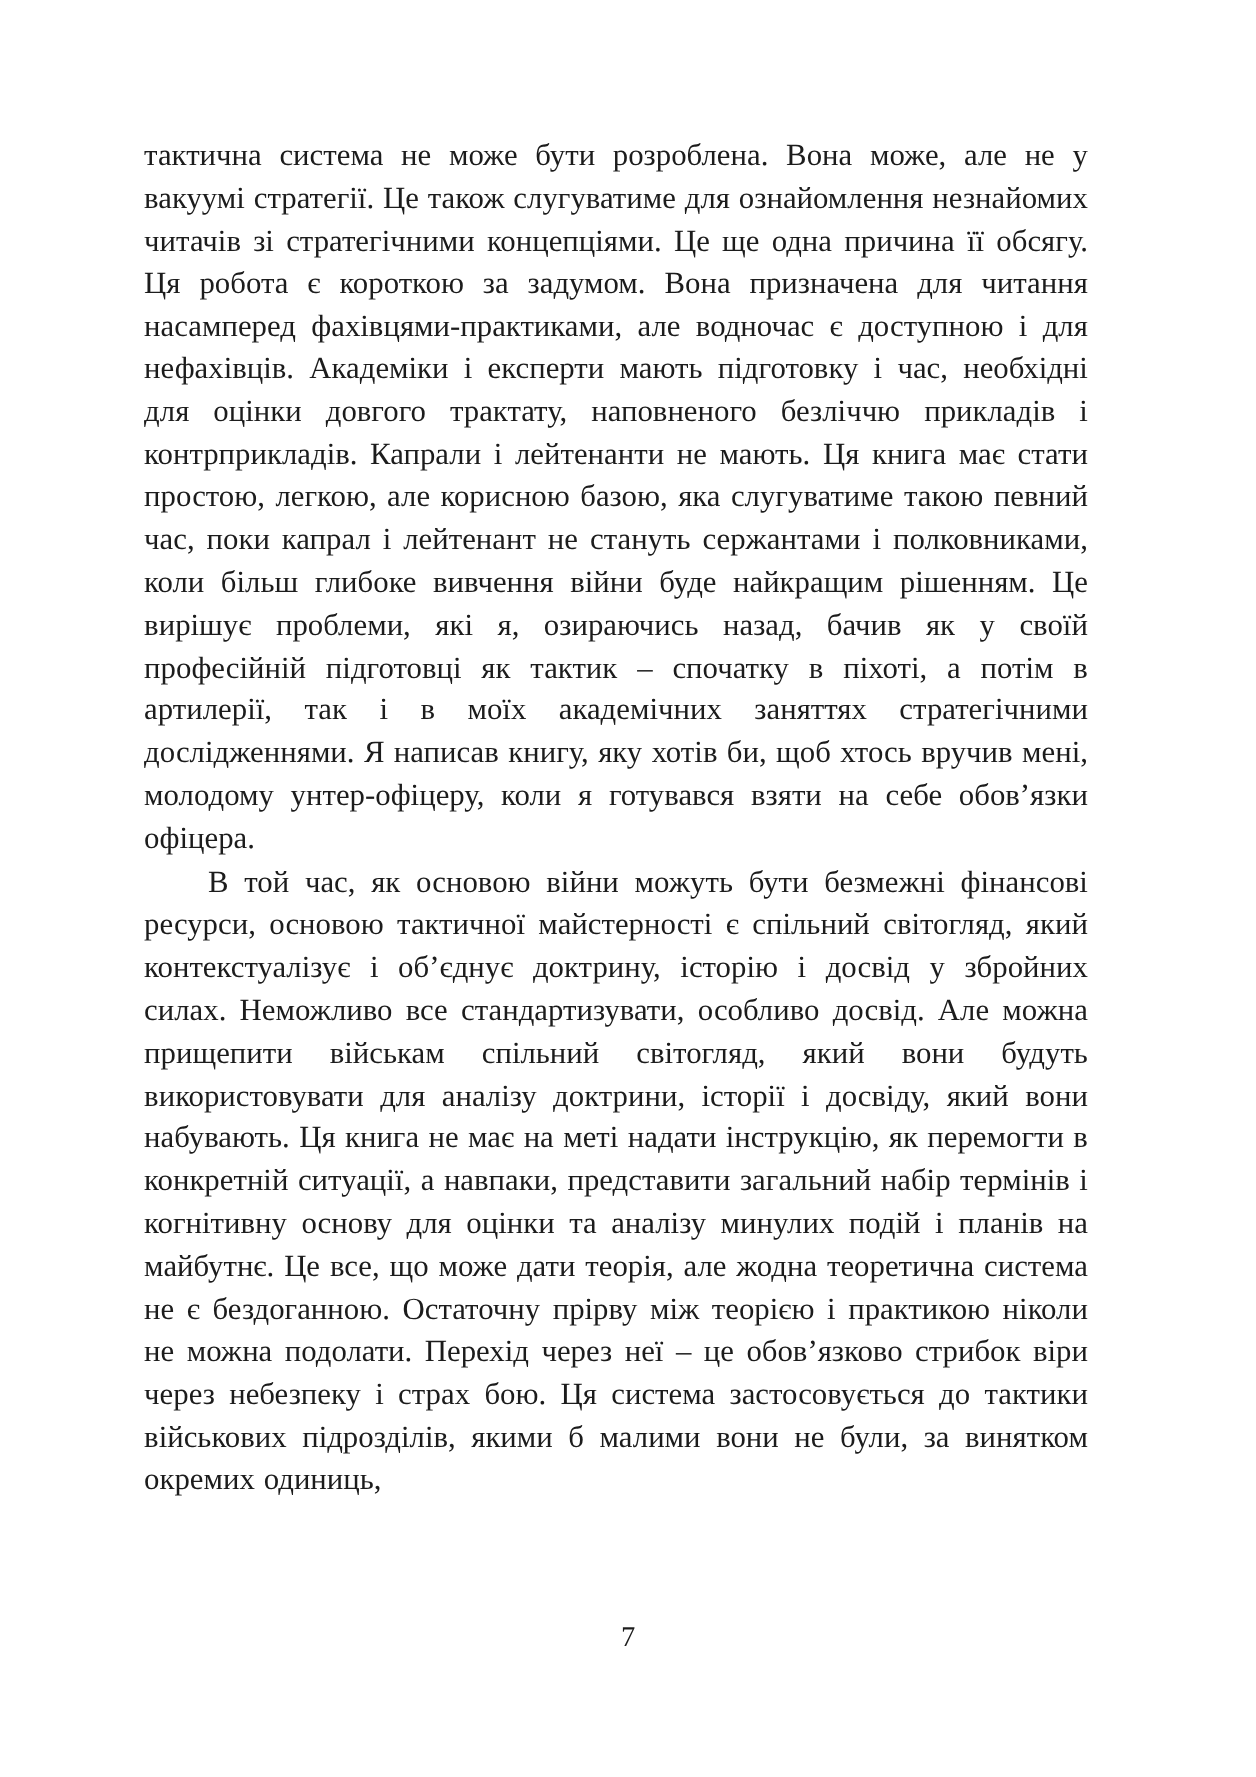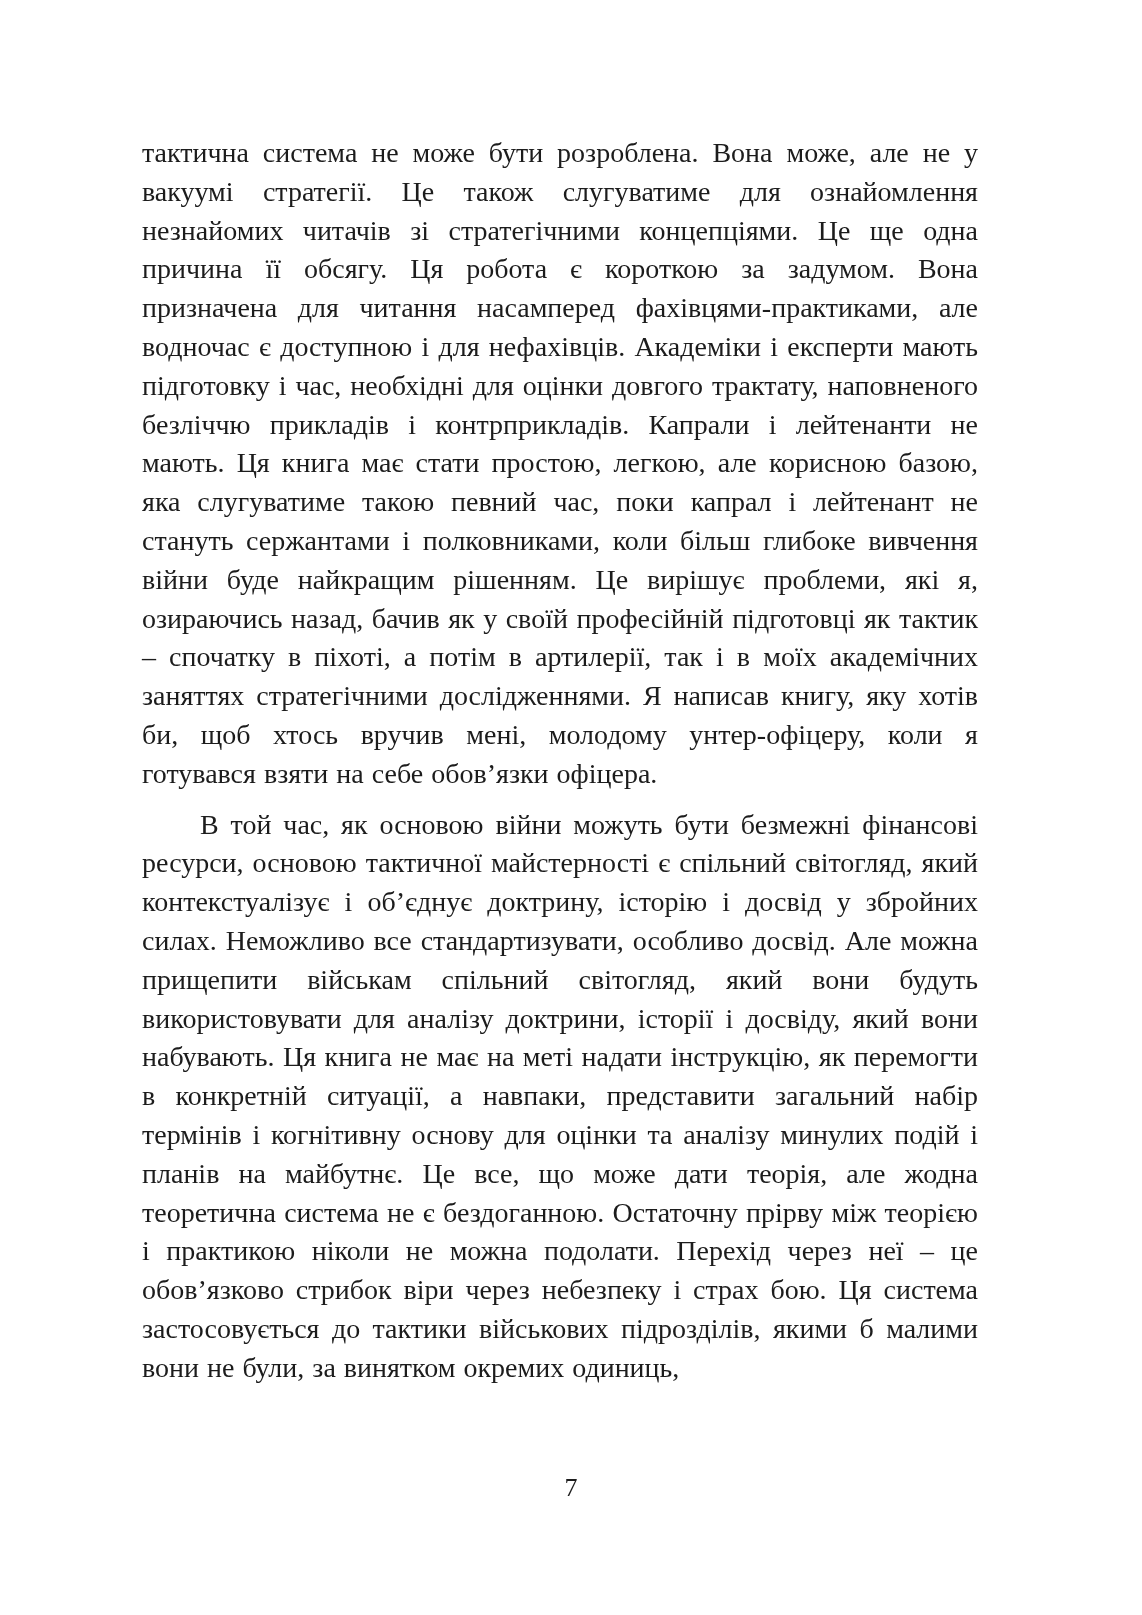--- a/index.html
+++ b/index.html
@@ -13,21 +13,21 @@
     height: 1615px;
     margin: 0 auto;
     background: #ffffff;
     box-sizing: border-box;
     padding: 122px 152px 0 130px;
     font-family: "Liberation Serif", "DejaVu Serif", serif;
     color: #1c1c1c;
     overflow: hidden;
   }
   .text-block p {
-    margin: 12px;
+    margin: 1px;
     font-size: 28px;
     line-height: 38.8px;
     text-align: justify;
     text-justify: inter-word;
     word-spacing: 1px;
   }
   .text-block p.indent {
     text-indent: 58px;
     font-family: Liberation Serif, serif;
   }

